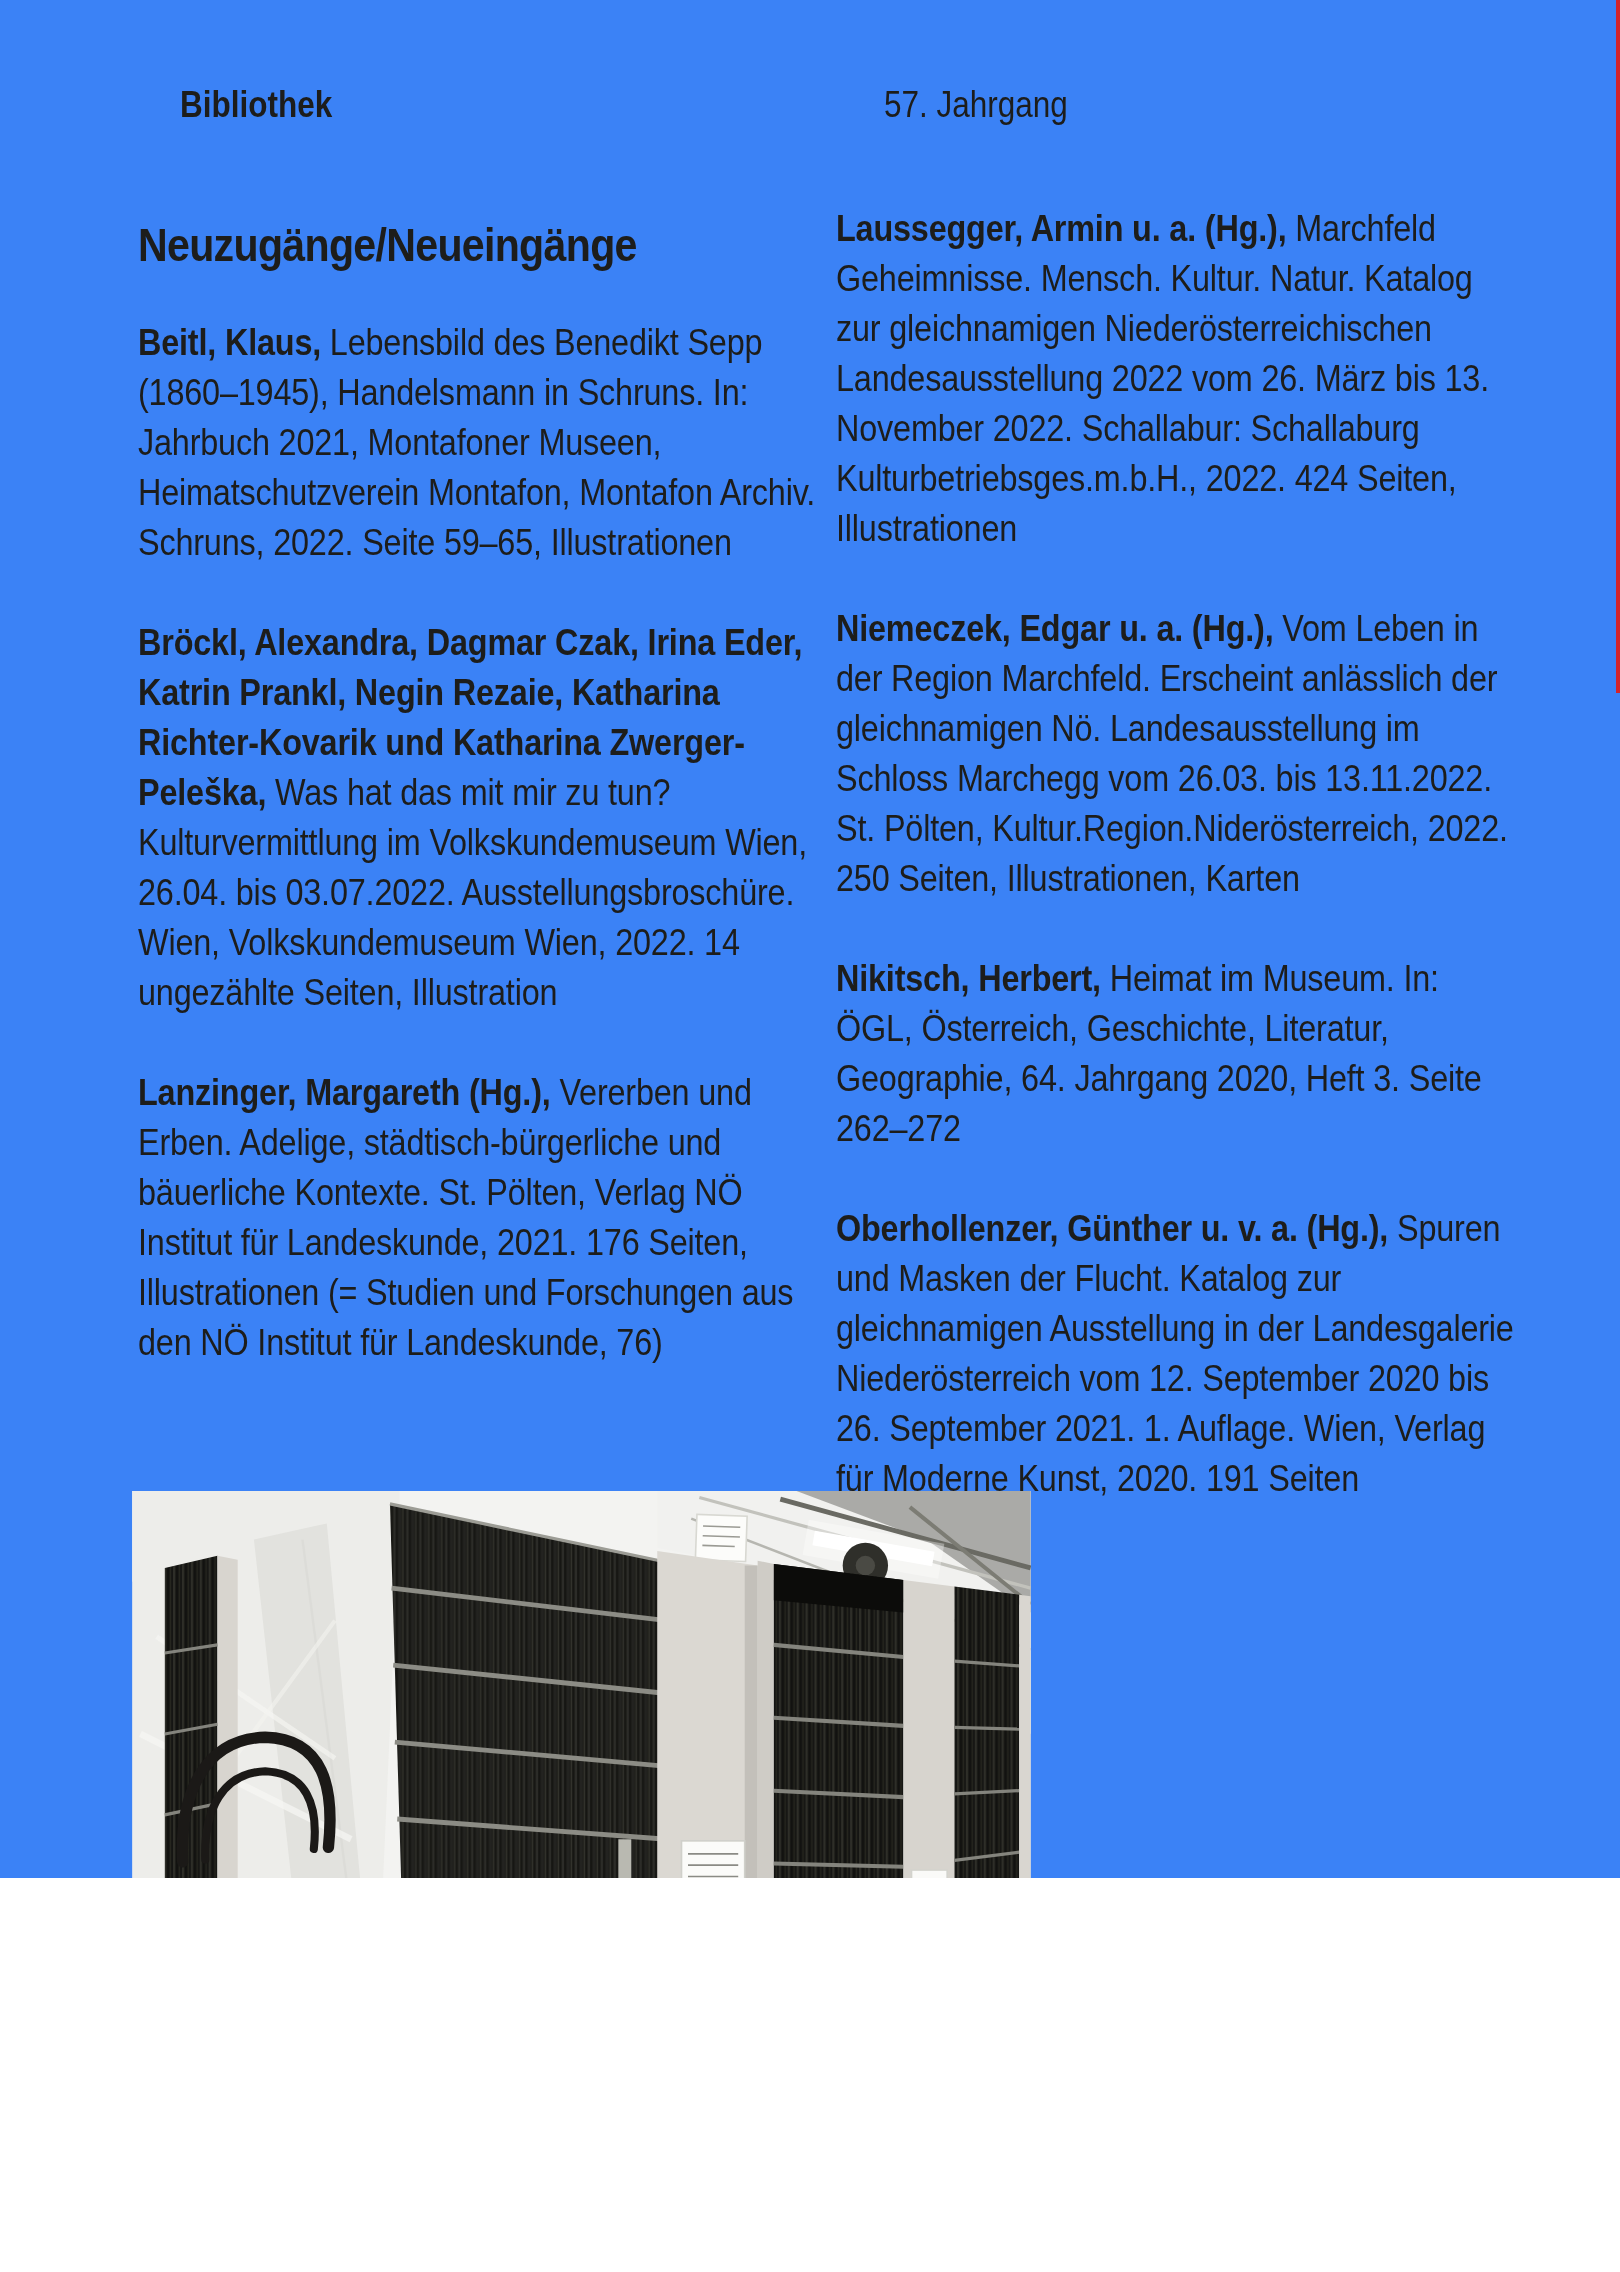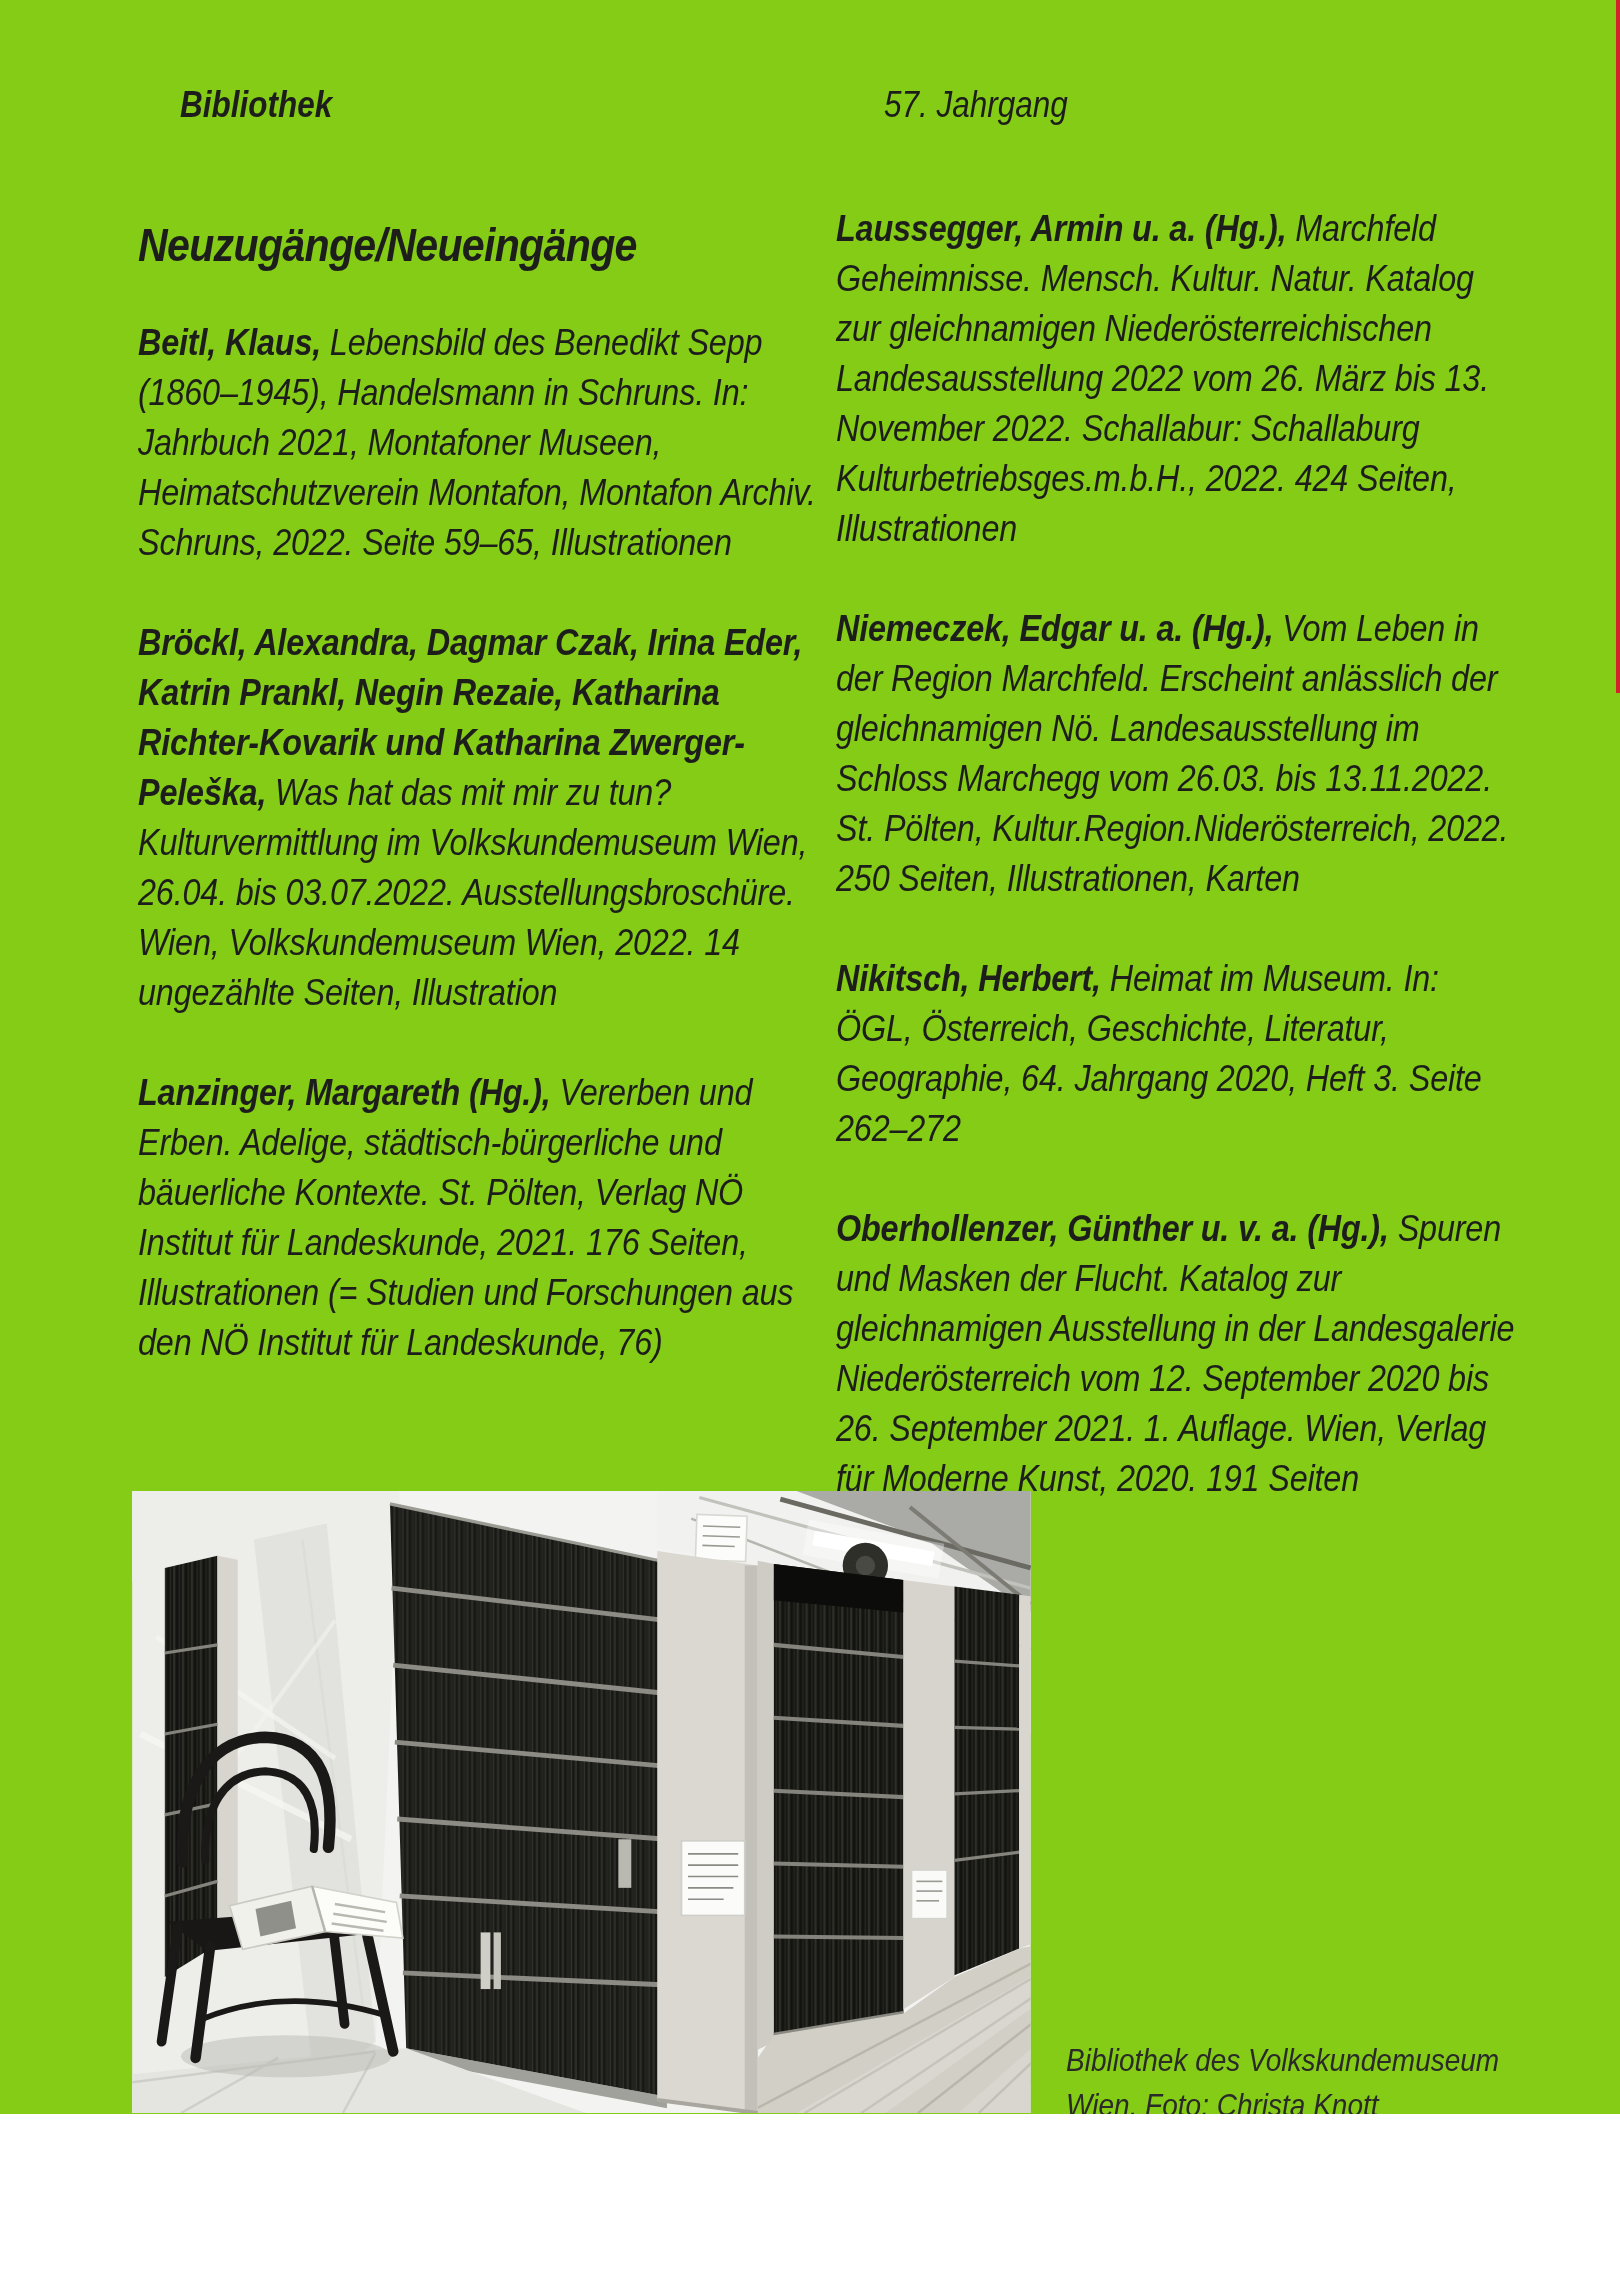--- a/index.html
+++ b/index.html
@@ -1,18 +1,18 @@
 <!DOCTYPE html>
 <html style="--accent: #d2232a;font-size:13px"><head>
 <meta charset="utf-8">
 <style>
   html,body{margin:0;padding:0;background:#ffffff;}
   .page{
-    position:relative;width:1621px;height:2114px;background:#84cc16;
-    font-family:"Liberation Sans",sans-serif;color:#1d1d1b;overflow:hidden;font-style:italic;
+    position:relative;width:1621px;height:1878px;background:#3b82f6;
+    font-family:"Liberation Sans",sans-serif;color:#1d1d1b;overflow:hidden;
   }
   .cond{transform:scaleX(.875);transform-origin:0 0;}
   .runhead{position:absolute;top:83px;font-size:36px;line-height:1.2;white-space:nowrap;}
   .runhead.left{left:180px;font-weight:700;}
   .runhead.right{left:884px;font-weight:400;}
   .doc-title{
     position:absolute;left:138px;top:186px;font-size:47px;font-weight:700;
     letter-spacing:-0.8px;white-space:nowrap;
   }
   .col{position:absolute;width:778px;font-size:37px;line-height:50px;letter-spacing:-0.2px;}

